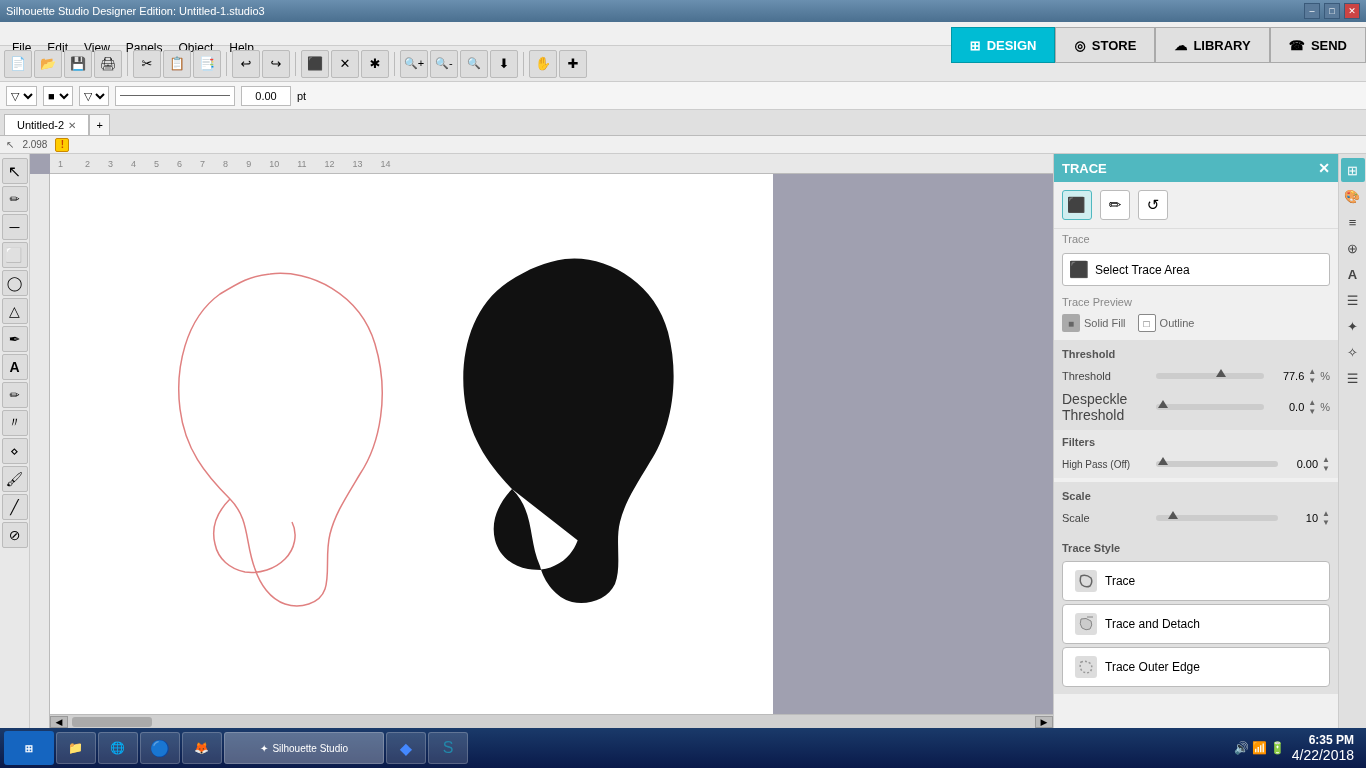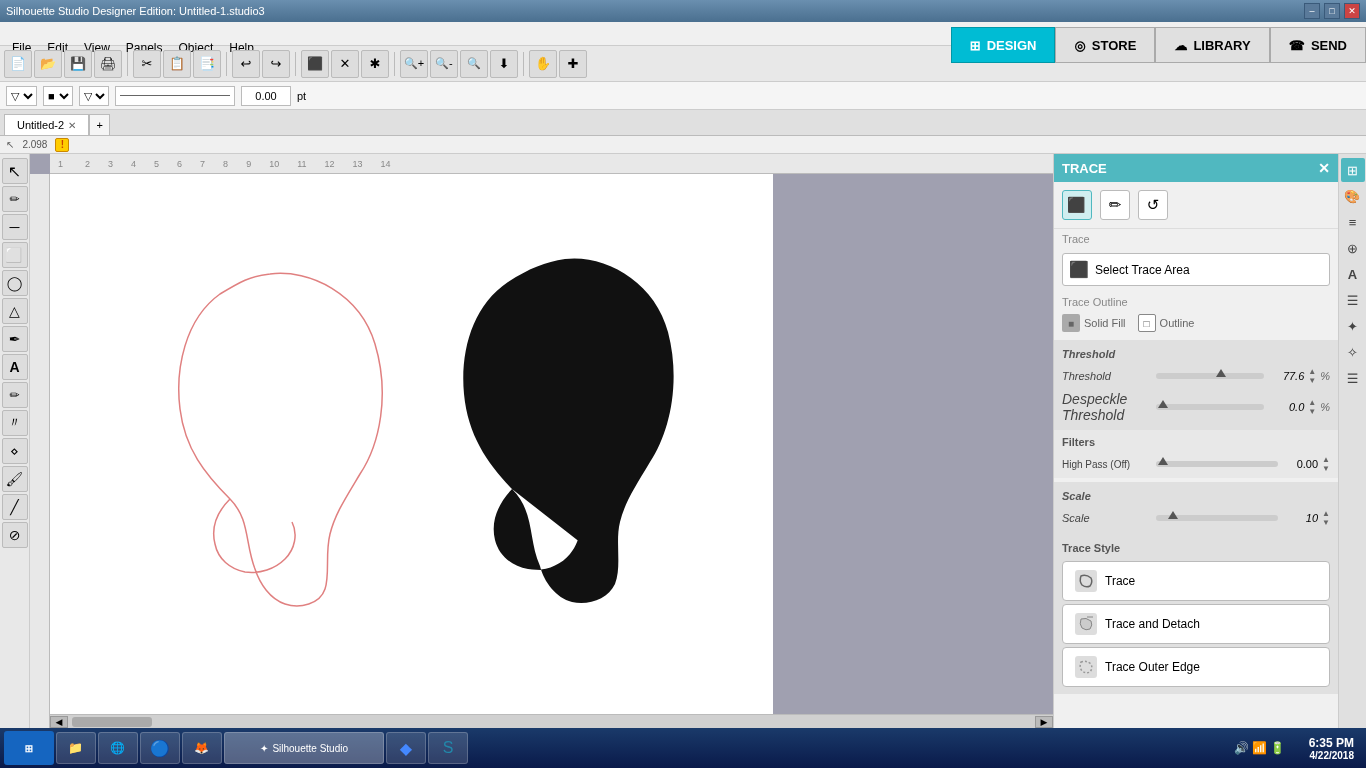--- a/index.html
+++ b/index.html
@@ -267,21 +267,20 @@
       background: #ccc;
       border-radius: 2px;
       display: flex; align-items: center; justify-content: center;
       font-size: 10px;
     }
 
     .threshold-section {
       background: #e0e0e0;
       padding: 4px 0;
       margin-top: 4px;
-      font-style: italic;
     }
     .section-title {
       font-size: 11px; font-weight: bold; color: #555;
       padding: 4px 8px;
     }
 
     .slider-row {
       display: flex; align-items: center; gap: 4px;
       padding: 3px 8px;
       font-size: 11px;
@@ -386,22 +385,22 @@
       display: flex; align-items: center; justify-content: center;
       cursor: pointer; padding: 0 4px; color: white;
     }
     .taskbar-app.active { background: rgba(255,255,255,0.3); }
     .taskbar-right {
       margin-left: auto;
       display: flex; align-items: center; gap: 6px;
       color: white; font-size: 11px; padding-right: 8px;
     }
     .clock { text-align: right; }
-    .clock-time { font-size: 12px; font-weight: bold; margin-left: 17px; }
-    .clock-date { font-size: 10px; font-weight: bold; }
+    .clock-time { font-size: 12px; font-weight: bold; }
+    .clock-date { font-size: 14px; }
 
     
     #hscroll {
       height: 14px; background: #d0d0d0;
       border-top: 1px solid #bbb;
       display: flex; align-items: center;
     }
     #hscroll-thumb {
       width: 60px; height: 10px; background: #aaa; border-radius: 3px; margin: 0 4px;
     }
@@ -604,21 +603,21 @@
       </div>
     </div>
 
     <div class="panel-section-label">Trace</div>
 
     <div class="select-trace-area-btn">
       <span style="font-size:16px;">⬛</span>
       <span>Select Trace Area</span>
     </div>
 
-    <div class="trace-preview-label">Trace Outline</div>
+    <div class="trace-preview-label">Trace Preview</div>
 
     <div class="fill-outline-row">
       <div class="fill-opt">
         <div class="fill-icon" style="background:#aaa;">■</div>
         <span>Solid Fill</span>
       </div>
       <div class="fill-opt">
         <div class="fill-icon" style="background:white;border:1px solid #888;">□</div>
         <span>Outline</span>
       </div>

